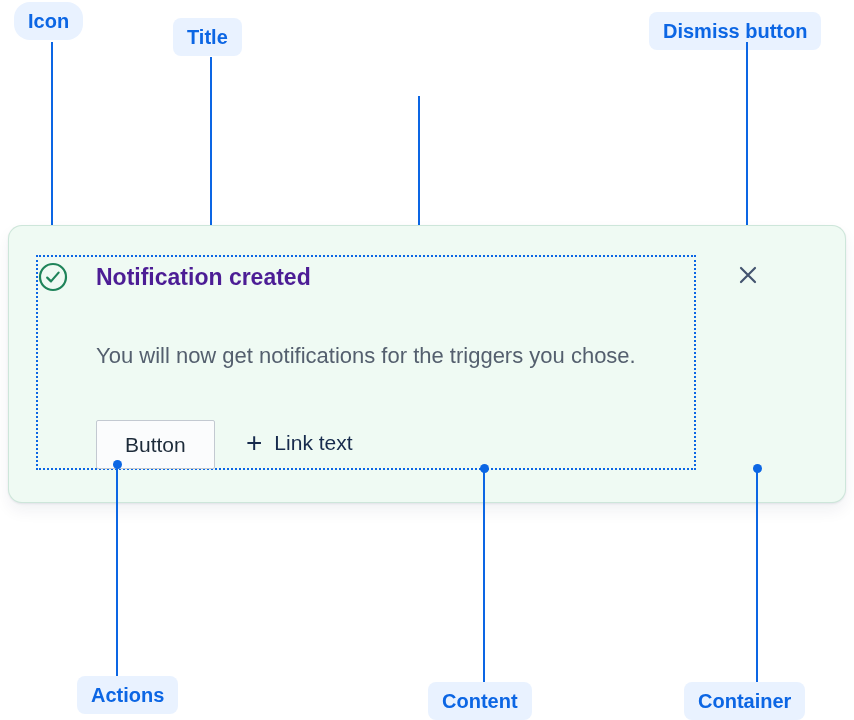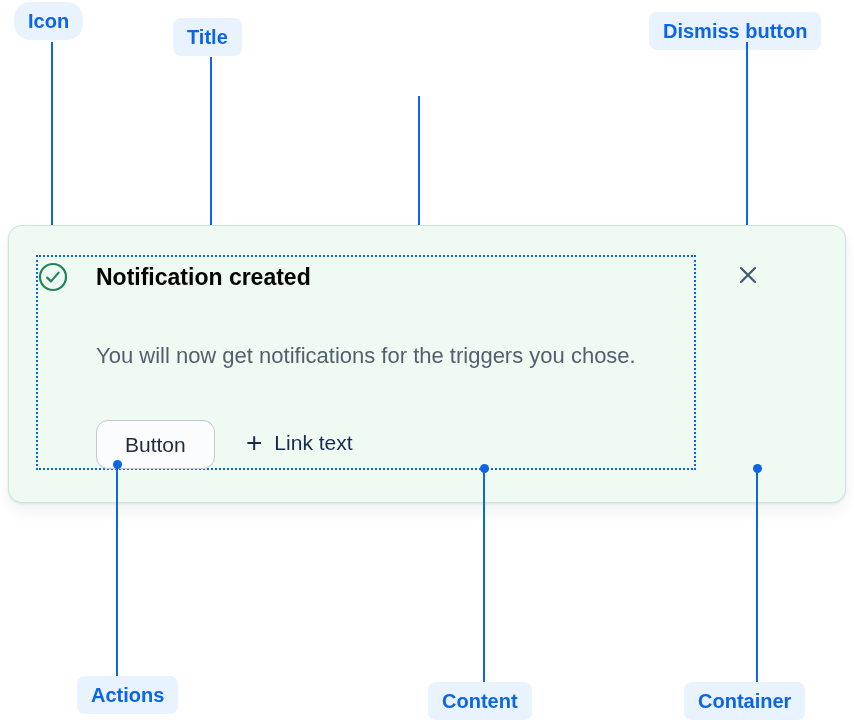--- a/index.html
+++ b/index.html
@@ -70,21 +70,21 @@
     width: 30px;
     height: 30px;
   }
 
   .notif-title {
     position: absolute;
     left: 96px;
     top: 263px;
     font-size: 23px;
     font-weight: 700;
-    color: #000000;
+    color: #4c1d95;
     line-height: 28px;
   }
 
   .notif-desc {
     position: absolute;
     left: 96px;
     top: 308px;
     width: 620px;
     font-size: 22px;
     color: #545F6E;
@@ -96,21 +96,21 @@
     position: absolute;
     left: 96px;
     top: 420px;
     height: 49px;
     padding: 0 28px;
     font-family: "Liberation Sans", sans-serif;
     font-size: 21px;
     color: #1D2B3A;
     background: #FBFCFD;
     border: 1px solid #C3C9D1;
-    border-radius: 12px;
+    border-radius: 2px;
     cursor: pointer;
   }
 
   .notif-link {
     position: absolute;
     left: 246px;
     top: 428px;
     display: flex;
     align-items: center;
     gap: 12px;

